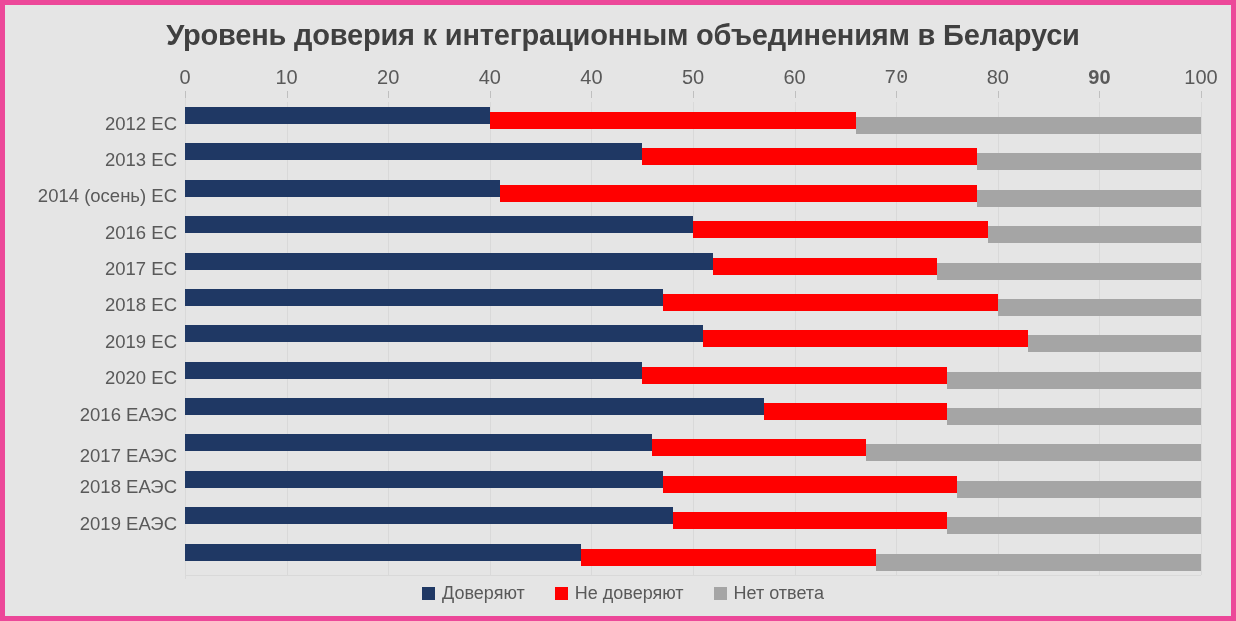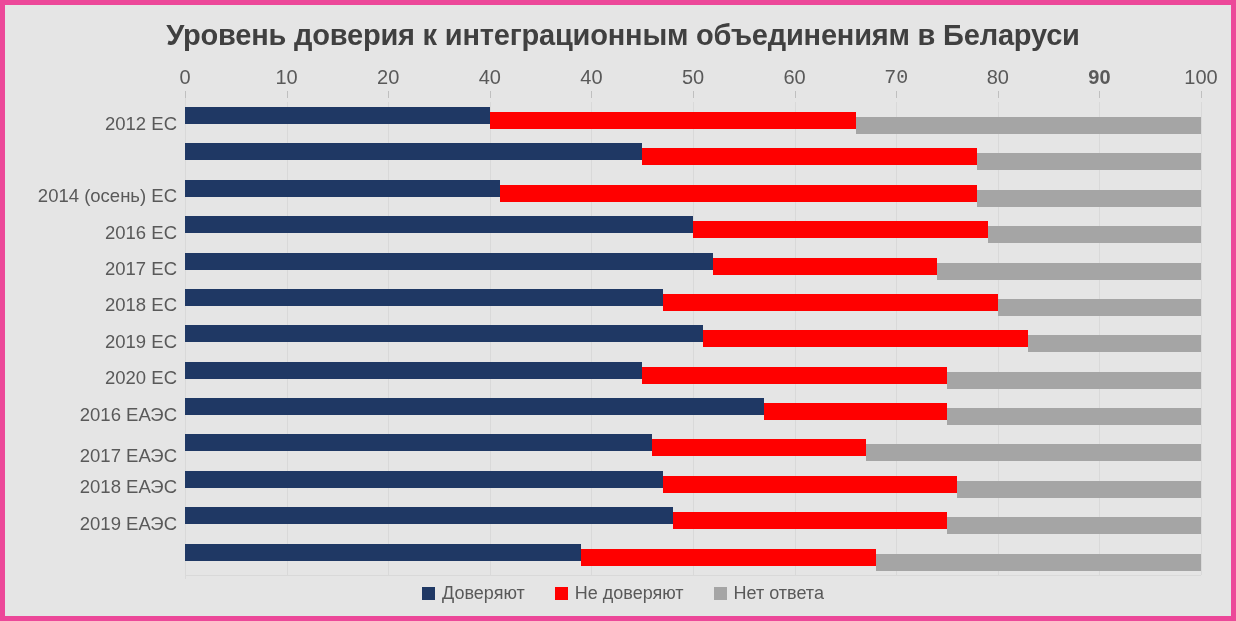--- a/index.html
+++ b/index.html
@@ -172,20 +172,21 @@
       <div class="tick-label" style="left: 812.8px;">80</div>
       <div class="tick-label" style="left: 914.4px; font-weight: bold;">90</div>
       <div class="tick-label" style="left: 1016px;">100</div>
     </div>
 
   <div id="value-axis-line"></div>
   <div id="category-axis-line"></div>
 
   <div id="category-labels">
       <div class="cat-label" style="top: 21.5px;">2012 ЕС</div>
+      <div class="cat-label" style="top: 57.8846px;">2013 ЕС</div>
       <div class="cat-label" style="top: 94.2692px;">2014 (осень) ЕС</div>
       <div class="cat-label" style="top: 130.654px;">2016 ЕС</div>
       <div class="cat-label" style="top: 167.038px;">2017 ЕС</div>
       <div class="cat-label" style="top: 203.423px;">2018 ЕС</div>
       <div class="cat-label" style="top: 239.808px;">2019 ЕС</div>
       <div class="cat-label" style="top: 276.192px;">2020 ЕС</div>
       <div class="cat-label" style="top: 312.577px;">2016 ЕАЭС</div>
       <div class="cat-label" style="top: 354px;">2017 ЕАЭС</div>
       <div class="cat-label" style="top: 385.346px;">2018 ЕАЭС</div>
       <div class="cat-label" style="top: 421.731px;">2019 ЕАЭС</div>

